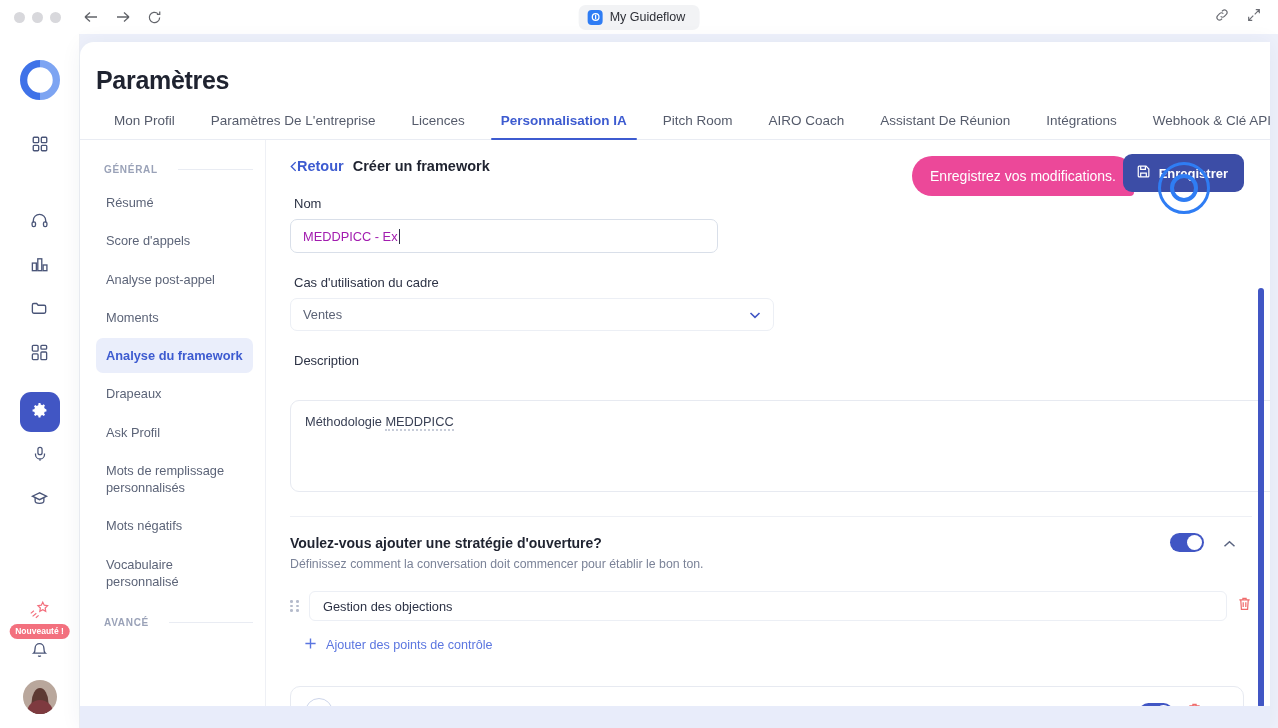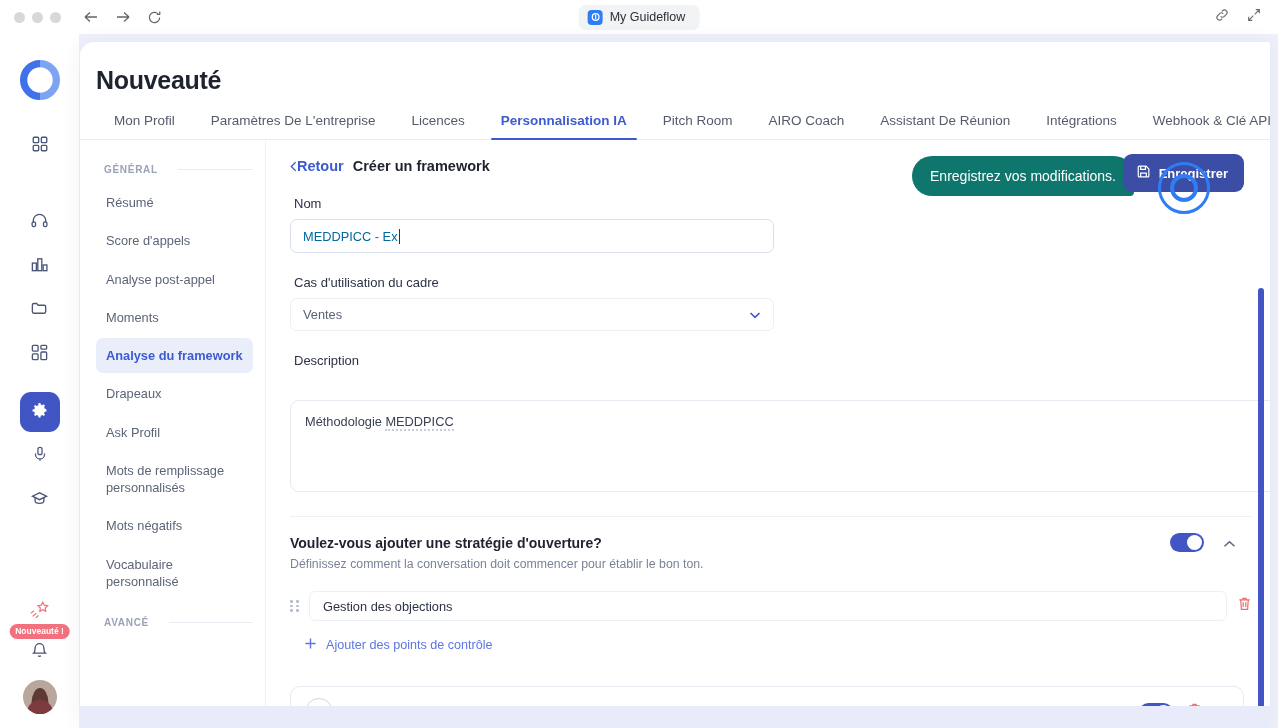--- a/index.html
+++ b/index.html
@@ -129,38 +129,38 @@
   .crumb .cur { color: #1f2330; font-size: 14.5px; font-weight: 600; }
 
   .save-btn {
     position: absolute; top: 14px; right: 26px;
     background: #3c4da6; color: #fff; border-radius: 9px;
     padding: 10px 16px 10px 13px; font-size: 13px; font-weight: 600;
     display: flex; align-items: center; gap: 8px; z-index: 30;
   }
   .tooltip {
     position: absolute; top: 16px; right: 136px; z-index: 29;
-    background: #0f766e; color: #fff; font-size: 14px;
+    background: #ec4899; color: #fff; font-size: 14px;
     padding: 12px 18px; border-radius: 20px 20px 4px 20px;
     white-space: nowrap;
   }
   .click-ring {
     position: absolute; top: 162px; right: 68px; width: 52px; height: 52px;
     border: 3px solid #2f7df4; border-radius: 50%; z-index: 31;
   }
   .click-ring::after {
     content: ""; position: absolute; left: 50%; top: 50%;
     transform: translate(-50%,-50%); width: 20px; height: 20px;
     border: 4px solid #2f7df4; border-radius: 50%;
   }
 
   .field-label { font-size: 13px; color: #2c3245; margin: 22px 0 8px 4px; }
   .text-input {
-    width: 484px; height: 34px; border: 1px solid #d9dfe9; border-radius: 7px;
-    background: #fff; font-size: 12.8px; color: #0369a1;
+    width: 428px; height: 34px; border: 1px solid #d9dfe9; border-radius: 7px;
+    background: #fff; font-size: 12.8px; color: #a21caf;
     display: flex; align-items: center; padding: 0 12px;
   }
   .caret { width: 1px; height: 15px; background: #2c3245; margin-left: 1px; }
   .select-input {
     width: 484px; height: 33px; border: 1px solid #eceff5; border-radius: 7px;
     background: #fff; font-size: 12.8px; color: #5b6275;
     display: flex; align-items: center; justify-content: space-between; padding: 0 12px;
   }
   .textarea {
     width: 1070px; height: 92px; border: 1px solid #e7eaf1; border-radius: 9px;
@@ -390,21 +390,21 @@
           <path d="M10 2.8a4.6 4.6 0 0 0-4.6 4.6c0 4.1-1.6 5.4-1.6 5.4h12.4s-1.6-1.3-1.6-5.4A4.6 4.6 0 0 0 10 2.8z"></path>
           <path d="M11.3 15.4a1.5 1.5 0 0 1-2.6 0"></path>
         </svg>
     </span>
   </div>
   <div class="avatar"></div>
 </div>
 
 <div class="card">
 
-  <div class="page-title">Nouveauté</div>
+  <div class="page-title">Paramètres</div>
 
   <div class="tabs">
     <div class="tab">Mon Profil</div>
     <div class="tab">Paramètres De L'entreprise</div>
     <div class="tab">Licences</div>
     <div class="tab active">Personnalisation IA</div>
     <div class="tab">Pitch Room</div>
     <div class="tab">AIRO Coach</div>
     <div class="tab">Assistant De Réunion</div>
     <div class="tab">Intégrations</div>

